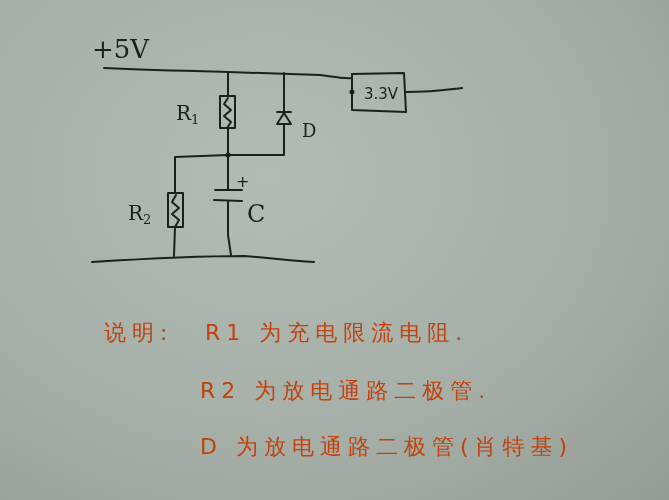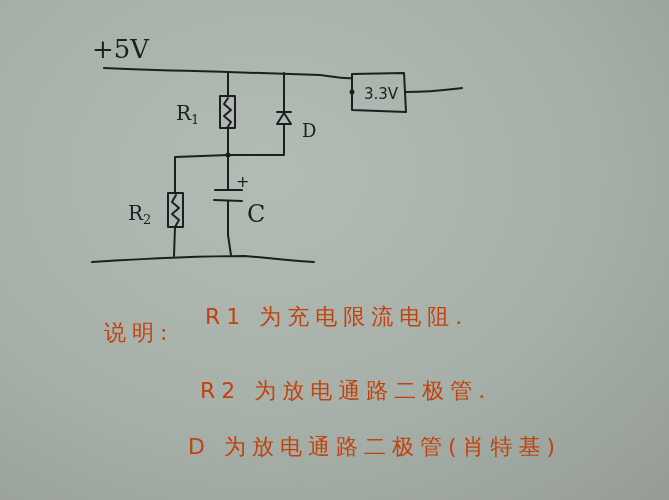--- a/index.html
+++ b/index.html
@@ -59,15 +59,15 @@
   <text x="364" y="99" font-size="15">3.3V</text>
   <text x="176" y="120" font-size="20" class="hand">R<tspan font-size="13" dy="4">1</tspan></text>
   <text x="128" y="220" font-size="20" class="hand">R<tspan font-size="13" dy="4">2</tspan></text>
   <text x="302" y="137" font-size="18" class="hand">D</text>
   <text x="236" y="187" font-size="16">+</text>
   <text x="247" y="222" font-size="24" class="hand">C</text>
 </svg>
 </div>
 
 <div class="note" style="left:104px; top:318px;">说明:</div>
-<div class="note" style="left:205px; top:302px;text-align:right;">R1 为充电限流电阻.</div>
+<div class="note" style="left:205px; top:318px;text-align:right;">R1 为充电限流电阻.</div>
 <div class="note" style="left:200px; top:376px;">R2 为放电通路二极管.</div>
-<div class="note" style="left:188px; top:432px;">D 为放电通路二极管(肖特基)</div>
+<div class="note" style="left:200px; top:432px;">D 为放电通路二极管(肖特基)</div>
 
 </body></html>

